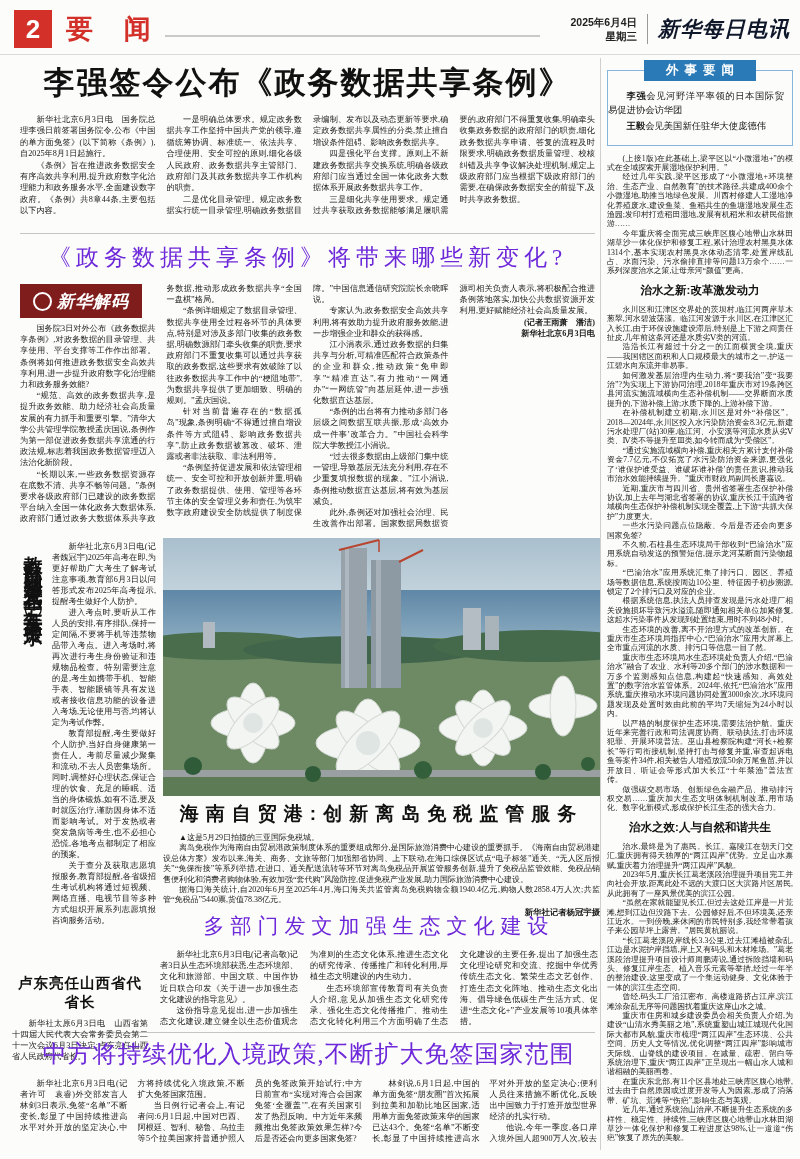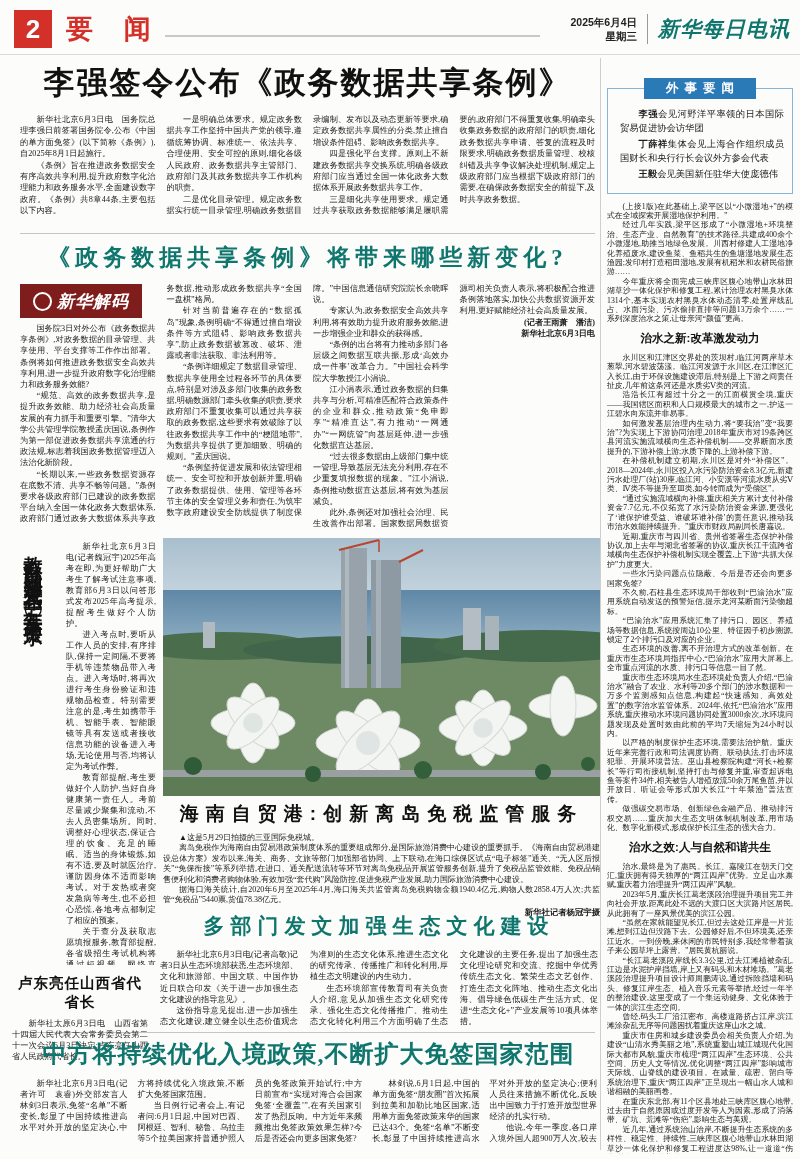--- a/index.html
+++ b/index.html
@@ -11,32 +11,32 @@
   
   .page-header{position:absolute;top:6px;left:0;width:800px;height:46px;display:flex;align-items:center;}
   .ph-left{display:flex;align-items:center;flex:1;padding-left:14px;}
   .page-num{width:38px;height:38px;background:#d23028;color:#fff;font:900 26px "Liberation Sans",sans-serif;
     display:flex;align-items:center;justify-content:center;}
   .section-title{color:#d23028;font:900 27px "Liberation Serif",serif;letter-spacing:12px;margin-left:14px;white-space:nowrap;}
   .header-rule{flex:1;height:2px;background:#c9c9c9;margin:14px 30px 0 2px;}
   .ph-right{display:flex;align-items:center;padding-right:10px;}
   .date-block{text-align:right;font:bold 10.5px/1.35 "Liberation Sans",sans-serif;color:#222;}
   .vdiv{width:1px;height:30px;background:#999;margin:0 10px;}
-  .masthead{color:#0f766e;font:900 21px "Liberation Serif",serif;font-style:italic;letter-spacing:1px;white-space:nowrap;}
+  .masthead{color:#0f172a;font:900 21px "Liberation Serif",serif;font-style:italic;letter-spacing:1px;white-space:nowrap;}
   .hr-full{position:absolute;top:54px;left:0;width:800px;height:1px;background:#dadada;}
   .v-divider{position:absolute;left:600px;top:58px;width:1px;height:1092px;background:#cfcfcf;}
   .rule{position:absolute;height:1px;background:#c5c5c5;}
   #rule1{top:233px;left:20px;width:575px;}
   #rule2{top:1032px;left:20px;width:575px;}
 
   
   .para{margin:0;text-indent:2em;text-align:justify;}
   .cols p{margin:0;}
   .headline-hei{font-family:"Liberation Sans","DejaVu Sans",sans-serif;font-weight:900;color:#111;text-align:center;}
-  .headline-song{font-family:"Liberation Serif","DejaVu Serif",serif;font-weight:700;color:#0f766e;text-align:center;}
+  .headline-song{font-family:"Liberation Serif","DejaVu Serif",serif;font-weight:400;color:#6d28d9;text-align:center;}
 
   
   .article1{position:absolute;top:60px;left:20px;width:575px;}
   .a1-head{font-size:31px;letter-spacing:2px;margin:2px 0 10px 0;}
   .a1-cols{column-count:4;column-gap:11px;column-fill:auto;height:112px;overflow:hidden;
     font-size:8.2px;line-height:11.4px;}
 
   
   .article2{position:absolute;top:240px;left:20px;width:575px;}
   .a2-head{font-size:23px;letter-spacing:5px;margin:2px 0 10px 0;}
@@ -56,39 +56,39 @@
   .cap-text{font-size:8px;line-height:10.4px;}
   .cap-credit{text-align:right;font-weight:bold;font-size:8.4px;margin-top:1px;}
 
   
   .eco{position:absolute;top:908px;left:160px;width:438px;}
   .eco-head{font-size:21px;letter-spacing:6px;margin:4px 0 9px 0;}
   .eco-cols{column-count:3;column-gap:12px;column-fill:auto;height:84px;overflow:hidden;
     font-size:8.2px;line-height:11.2px;}
 
   
-  .edu{position:absolute;top:541px;left:20px;width:136px;height:424px;display:flex;gap:20px;overflow:hidden;}
+  .edu{position:absolute;top:541px;left:20px;width:136px;height:424px;display:flex;gap:6px;overflow:hidden;}
   .edu-vhead{writing-mode:vertical-rl;text-orientation:upright;font:900 19px "Liberation Serif",serif;
     letter-spacing:4px;height:424px;color:#111;flex:0 0 24px;}
   .edu-body{flex:1;font-size:8.2px;line-height:11px;overflow:hidden;}
 
   
   .shanxi{position:absolute;top:974px;left:12px;width:136px;}
   .shanxi-head{font-size:14.5px;letter-spacing:1px;margin:0 0 6px 0;}
   .shanxi-body{font-size:8.2px;line-height:11px;}
 
   
   .visa{position:absolute;top:1038px;left:20px;width:577px;}
   .visa-head{font-size:24px;letter-spacing:1px;margin:0 0 8px 0;}
   .visa-cols{column-count:5;column-gap:10px;column-fill:auto;height:70px;overflow:hidden;
     font-size:8.2px;line-height:11px;}
 
   
   .rightcol{position:absolute;top:60px;left:607px;width:186px;height:1094px;overflow:hidden;}
-  .foreign-box{border:1px solid #85b5da;position:relative;margin-top:28px;padding:16px 8px 8px 12px;}
+  .foreign-box{border:1px solid #85b5da;position:relative;margin-top:10px;padding:16px 8px 8px 0;}
   .foreign-title{position:absolute;top:-11px;left:50%;transform:translateX(-50%);
     background:#2a7ab8;color:#fff;font:bold 12.5px/1 "Liberation Sans",sans-serif;
     letter-spacing:6px;padding:4px 16px 4px 22px;white-space:nowrap;}
   .foreign-item{margin:3px 0;font-size:9.3px;line-height:13.5px;text-indent:2em;text-align:justify;}
   .foreign-item b{font-family:"Liberation Sans",sans-serif;}
   .water{margin-top:8px;}
   .water .para{font-size:7.8px;line-height:9.4px;}
   .water-subhead{font:900 11.5px "Liberation Sans",sans-serif;text-align:center;margin:7px 0;color:#111;}
 </style>
 </head>
@@ -130,26 +130,26 @@
   <h2 class="headline-song a2-head">《政务数据共享条例》将带来哪些新变化?</h2>
   <div class="a2-cols cols">
     <div class="decode-logo">
       <span class="ring"></span>
       <span class="txt">新华解码</span>
     </div>
     <div>
         <p class="para">国务院3日对外公布《政务数据共享条例》,对政务数据的目录管理、共享使用、平台支撑等工作作出部署。条例将如何推进政务数据安全高效共享利用,进一步提升政府数字化治理能力和政务服务效能?</p>
         <p class="para">“规范、高效的政务数据共享,是提升政务效能、助力经济社会高质量发展的有力抓手和重要引擎。”清华大学公共管理学院教授孟庆国说,条例作为第一部促进政务数据共享流通的行政法规,标志着我国政务数据管理迈入法治化新阶段。</p>
         <p class="para">“长期以来,一些政务数据资源存在底数不清、共享不畅等问题。”条例要求各级政府部门已建设的政务数据平台纳入全国一体化政务大数据体系,政府部门通过政务大数据体系共享政务数据,推动形成政务数据共享“全国一盘棋”格局。</p>
+        <p class="para">“条例详细规定了数据目录管理、数据共享使用全过程各环节的具体要点,特别是对涉及多部门收集的政务数据,明确数源部门牵头收集的职责,要求政府部门不重复收集可以通过共享获取的政务数据,这些要求有效破除了以往政务数据共享工作中的“梗阻地带”,为数据共享提供了更加细致、明确的规则。”孟庆国说。</p>
         <p class="para">针对当前普遍存在的“数据孤岛”现象,条例明确“不得通过擅自增设条件等方式阻碍、影响政务数据共享”,防止政务数据被篡改、破坏、泄露或者非法获取、非法利用等。</p>
-        <p class="para">“条例详细规定了数据目录管理、数据共享使用全过程各环节的具体要点,特别是对涉及多部门收集的政务数据,明确数源部门牵头收集的职责,要求政府部门不重复收集可以通过共享获取的政务数据,这些要求有效破除了以往政务数据共享工作中的“梗阻地带”,为数据共享提供了更加细致、明确的规则。”孟庆国说。</p>
         <p class="para">“条例坚持促进发展和依法管理相统一、安全可控和开放创新并重,明确了政务数据提供、使用、管理等各环节主体的安全管理义务和责任,为筑牢数字政府建设安全防线提供了制度保障。”中国信息通信研究院院长余晓晖说。</p>
         <p class="para">专家认为,政务数据安全高效共享利用,将有效助力提升政府服务效能,进一步增强企业和群众的获得感。</p>
+        <p class="para">江小涓表示,通过政务数据的归集共享与分析,可精准匹配符合政策条件的企业和群众,推动政策“免申即享”“精准直达”,有力推动“一网通办”“一网统管”向基层延伸,进一步强化数据直达基层。</p>
         <p class="para">“条例的出台将有力推动多部门各层级之间数据互联共振,形成‘高效办成一件事’改革合力。”中国社会科学院大学教授江小涓说。</p>
-        <p class="para">江小涓表示,通过政务数据的归集共享与分析,可精准匹配符合政策条件的企业和群众,推动政策“免申即享”“精准直达”,有力推动“一网通办”“一网统管”向基层延伸,进一步强化数据直达基层。</p>
         <p class="para">“过去很多数据由上级部门集中统一管理,导致基层无法充分利用,存在不少重复填报数据的现象。”江小涓说,条例推动数据直达基层,将有效为基层减负。</p>
         <p class="para">此外,条例还对加强社会治理、民生改善作出部署。国家数据局数据资源司相关负责人表示,将积极配合推进条例落地落实,加快公共数据资源开发利用,更好赋能经济社会高质量发展。</p>
       </div>
     <p class="para byline">(记者王雨萧　潘洁)</p>
     <p class="para byline">新华社北京6月3日电</p>
   </div>
 </section>
 
 <figure class="photo" style="margin:0;">
   <svg width="437" height="258" viewBox="0 0 437 258">
@@ -254,40 +254,40 @@
       <p class="para">当日例行记者会上,有记者问:6月1日起,中国对巴西、阿根廷、智利、秘鲁、乌拉圭等5个拉美国家持普通护照人员的免签政策开始试行;中方日前宣布“实现对海合会国家免签‘全覆盖’”,在有关国家引发了热烈反响。中方近年来频频推出免签政策效果怎样?今后是否还会向更多国家免签?</p>
       <p class="para">林剑说,6月1日起,中国的单方面免签“朋友圈”首次拓展到拉美和加勒比地区国家,适用单方面免签政策来华的国家已达43个。免签“名单”不断变长,彰显了中国持续推进高水平对外开放的坚定决心;便利人员往来措施不断优化,反映出中国致力于打造开放型世界经济的扎实行动。</p>
       <p class="para">他说,今年一季度,各口岸入境外国人超900万人次,较去年同期增长逾40%;前4个月,中国新颁发外国人签证达18000余张,同比增长12.1%,这些数字都是有力说明。</p>
     </div>
 </section>
 
 <aside class="rightcol">
   <div class="foreign-box">
     <div class="foreign-title">外事要闻</div>
     <p class="foreign-item"><b>李强</b><span>会见河野洋平率领的日本国际贸易促进协会访华团</span></p>
-    <p class="foreign-item"><b>丁薛祥</b><span>集体会见上海合作组织成员国财长和央行行长会议外方参会代表</span></p>
     <p class="foreign-item"><b>王毅</b><span>会见美国新任驻华大使庞德伟</span></p>
   </div>
   <div class="water">
     <div>
         <p class="para">(上接1版)在此基础上,梁平区以“小微湿地+”的模式在全域探索开展湿地保护利用。”</p>
         <p class="para">经过几年实践,梁平区形成了“小微湿地+环境整治、生态产业、自然教育”的技术路径,共建成400余个小微湿地,助推当地绿色发展。川西村修建人工湿地净化养殖废水,建设鱼菜、鱼稻共生的鱼塘湿地发展生态渔园;发印村打造稻田湿地,发展有机稻米和农耕民俗旅游……</p>
         <p class="para">今年重庆将全面完成三峡库区腹心地带山水林田湖草沙一体化保护和修复工程,累计治理农村黑臭水体1314个,基本实现农村黑臭水体动态清零,处置岸线乱占、水面污染、污水偷排直排等问题13万余个……一系列深度治水之策,让母亲河“颜值”更高。</p>
       </div>
     <div class="water-subhead">治水之新:改革激发动力</div>
     <div>
         <p class="para">永川区和江津区交界处的茨坝村,临江河两岸草木葱翠,河水碧波荡漾。临江河发源于永川区,在江津区汇入长江,由于环保设施建设滞后,特别是上下游之间责任扯皮,几年前这条河还是水质劣Ⅴ类的河流。</p>
         <p class="para">浩浩长江有超过十分之一的江面横贯全境,重庆——我国辖区面积和人口规模最大的城市之一,护送一江碧水向东流并非易事。</p>
         <p class="para">如何激发基层治理内生动力,将“要我治”变“我要治”?为实现上下游协同治理,2018年重庆市对19条跨区县河流实施流域横向生态补偿机制——交界断面水质提升的,下游补偿上游;水质下降的,上游补偿下游。</p>
         <p class="para">在补偿机制建立初期,永川区是对外“补偿区”。2018—2024年,永川区投入水污染防治资金8.3亿元,新建污水处理厂(站)30座,临江河、小安溪等河流水质从劣Ⅴ类、Ⅳ类不等提升至Ⅲ类,如今转而成为“受偿区”。</p>
         <p class="para">“通过实施流域横向补偿,重庆相关方累计支付补偿资金7.7亿元,不仅拓宽了水污染防治资金来源,更强化了‘谁保护谁受益、谁破坏谁补偿’的责任意识,推动我市治水效能持续提升。”重庆市财政局副局长唐嘉说。</p>
         <p class="para">近期,重庆市与四川省、贵州省签署生态保护补偿协议,加上去年与湖北省签署的协议,重庆长江干流跨省域横向生态保护补偿机制实现全覆盖,上下游“共抓大保护”力度更大。</p>
         <p class="para">一些水污染问题点位隐蔽、今后是否还会向更多国家免签?</p>
         <p class="para">不久前,石柱县生态环境局干部收到“巴渝治水”应用系统自动发送的预警短信,提示龙河某断面污染物超标。</p>
         <p class="para">“巴渝治水”应用系统汇集了排污口、园区、养殖场等数据信息,系统按周边10公里、特征因子初步溯源,锁定了2个排污口及对应的企业。</p>
+        <p class="para">根据系统信息,执法人员排查发现是污水处理厂相关设施损坏导致污水溢流,随即通知相关单位加紧修复,这起水污染事件从发现到处置结束,用时不到48小时。</p>
         <p class="para">生态环境的改善,离不开治理方式的改革创新。在重庆市生态环境局指挥中心,“巴渝治水”应用大屏幕上,全市重点河流的水质、排污口等信息一目了然。</p>
         <p class="para">重庆市生态环境局水生态环境处负责人介绍,“巴渝治水”融合了农业、水利等20多个部门的涉水数据和一万多个监测感知点信息,构建起“快速感知、高效处置”的数字治水监管体系。2024年,依托“巴渝治水”应用系统,重庆推动水环境问题协同处置3000余次,水环境问题发现及处置时效由此前的平均7天缩短为24小时以内。</p>
         <p class="para">以严格的制度保护生态环境,需要法治护航。重庆近年来完善行政和司法调度协商、联动执法,打击环境犯罪、开展环境普法。巫山县检察院构建“河长+检察长”等行司衔接机制,坚持打击与修复并重,审查起诉电鱼等案件34件,相关被告人增殖放流50余万尾鱼苗,并以开放日、听证会等形式加大长江“十年禁渔”普法宣传。</p>
         <p class="para">做强碳交易市场、创新绿色金融产品、推动排污权交易……重庆加大生态文明体制机制改革,用市场化、数字化新模式,形成保护长江生态的强大合力。</p>
       </div>
     <div class="water-subhead">治水之效:人与自然和谐共生</div>
     <div>
         <p class="para">治水,最终是为了惠民。长江、嘉陵江在朝天门交汇,重庆拥有得天独厚的“两江四岸”优势。立足山水禀赋,重庆着力治理提升“两江四岸”风貌。</p>
         <p class="para">2023年5月,重庆长江葛老溪段治理提升项目完工并向社会开放,距离此处不远的大渡口区大滨路片区居民,从此拥有了一座风景优美的滨江公园。</p>
         <p class="para">“虽然在家就能望见长江,但过去这处江岸是一片荒滩,想到江边但没路下去。公园修好后,不但环境美,还亲江近水。一到傍晚,来休闲的市民特别多,我经常带着孩子来公园草坪上露营。”居民黄杭丽说。</p>

